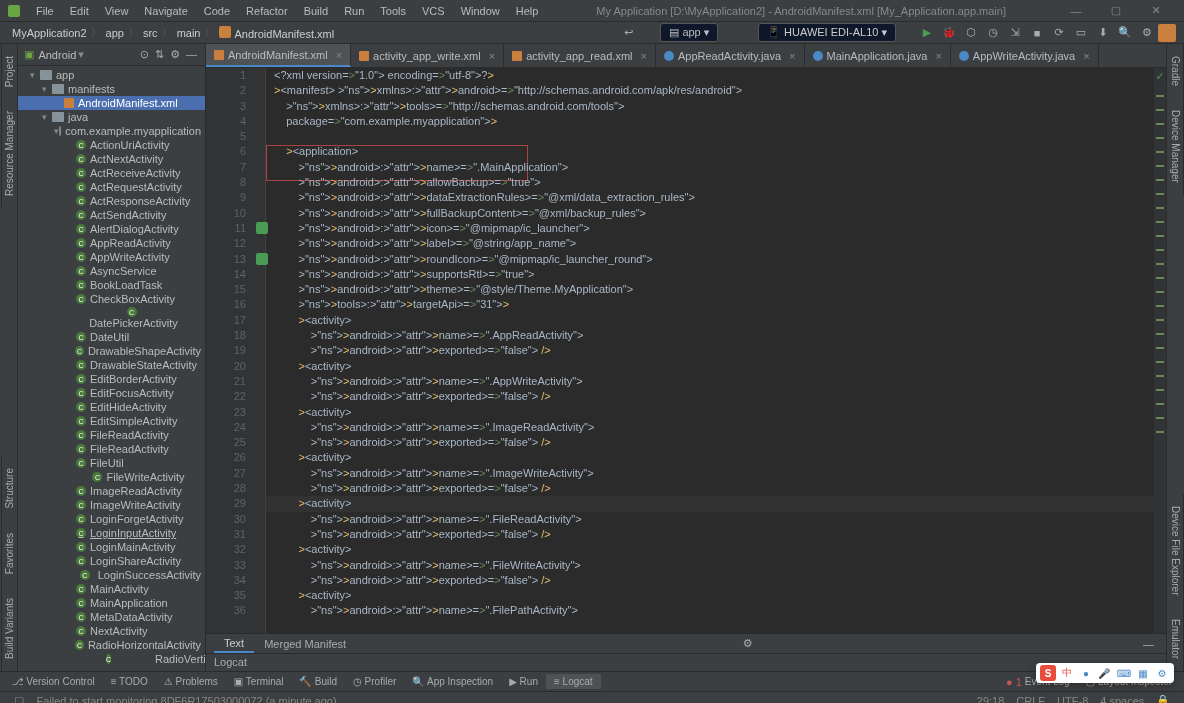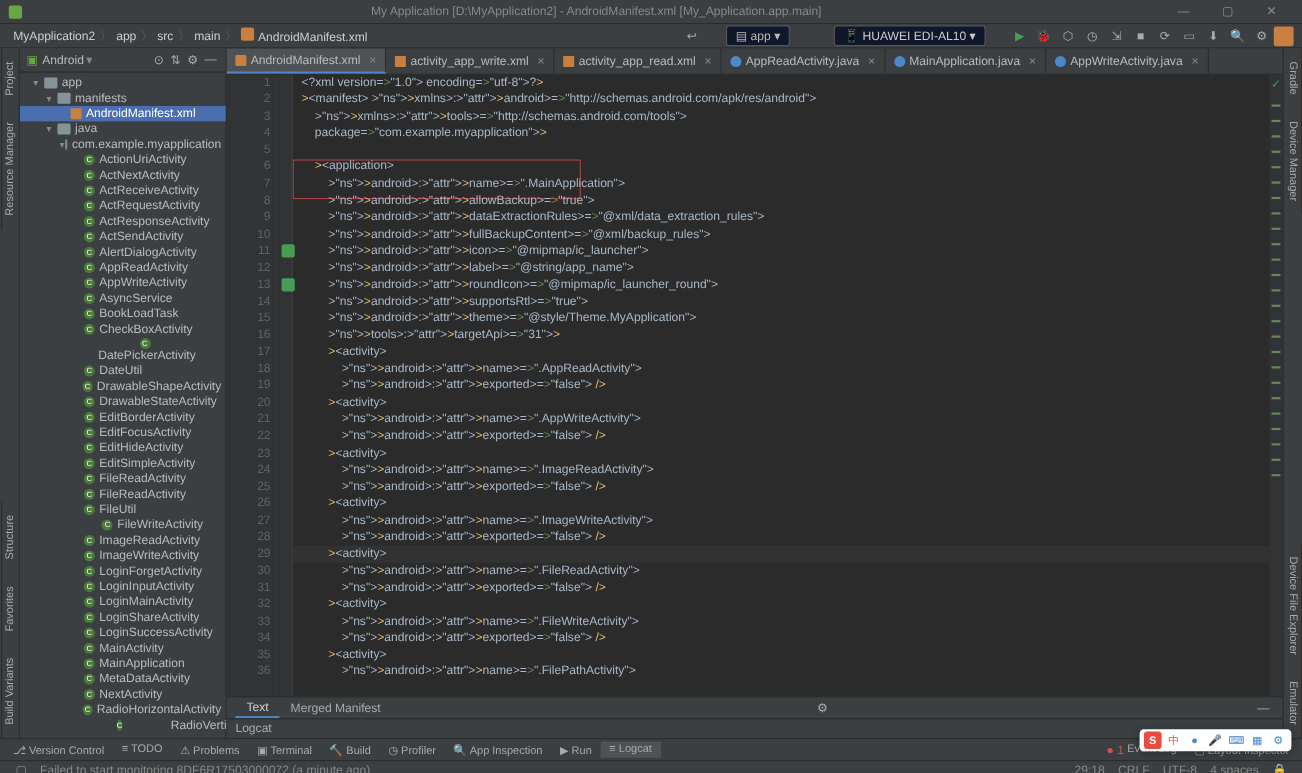--- a/index.html
+++ b/index.html
@@ -77,20 +77,34 @@
 .statusbar span{padding:0 6px}
 .ime-float{position:absolute;right:10px;bottom:20px;background:#fff;border-radius:4px;padding:2px 4px;display:flex;gap:3px;box-shadow:0 2px 8px rgba(0,0,0,0.3)}
 .ime-float span{width:16px;height:16px;display:flex;align-items:center;justify-content:center;font-size:10px}
 .ime-float .s{background:#e74c3c;color:#fff;border-radius:3px;font-weight:bold}
 </style>
 </head>
 <body>
 
 <div class="menubar">
   <div class="logo"></div>
+  <div id="menu-items" style="display: flex;">
+      <div class="item">File</div>
+      <div class="item">Edit</div>
+      <div class="item">View</div>
+      <div class="item">Navigate</div>
+      <div class="item">Code</div>
+      <div class="item">Refactor</div>
+      <div class="item">Build</div>
+      <div class="item">Run</div>
+      <div class="item">Tools</div>
+      <div class="item">VCS</div>
+      <div class="item">Window</div>
+      <div class="item">Help</div>
+    </div>
   <div class="title">My Application [D:\MyApplication2] - AndroidManifest.xml [My_Application.app.main]</div>
   <div class="winbtn">—</div>
   <div class="winbtn">▢</div>
   <div class="winbtn">✕</div>
 </div>
 
 <div class="navbar">
   <div id="crumbs" style="display: flex; align-items: center;">
       <span class="crumb">MyApplication2</span>
       <span class="sep">〉</span>
@@ -300,36 +314,36 @@
         <div class="tree-item" style="padding-left: 48px;">
           <span class="arrow"></span>
           <span class="cls">C</span>
           <span>ImageWriteActivity</span>
         </div>
         <div class="tree-item" style="padding-left: 48px;">
           <span class="arrow"></span>
           <span class="cls">C</span>
           <span>LoginForgetActivity</span>
         </div>
-        <div class="tree-item" style="padding-left: 48px;">
+        <div class="tree-item" style="padding-left: 48px; text-decoration: underline;">
           <span class="arrow"></span>
           <span class="cls">C</span>
           <span>LoginInputActivity</span>
         </div>
         <div class="tree-item" style="padding-left: 48px;">
           <span class="arrow"></span>
           <span class="cls">C</span>
           <span>LoginMainActivity</span>
         </div>
         <div class="tree-item" style="padding-left: 48px;">
           <span class="arrow"></span>
           <span class="cls">C</span>
           <span>LoginShareActivity</span>
         </div>
-        <div class="tree-item" style="padding-left: 48px;">
+        <div class="tree-item" style="padding-left: 48px; justify-content: space-between;">
           <span class="arrow"></span>
           <span class="cls">C</span>
           <span>LoginSuccessActivity</span>
         </div>
         <div class="tree-item" style="padding-left: 48px;">
           <span class="arrow"></span>
           <span class="cls">C</span>
           <span>MainActivity</span>
         </div>
         <div class="tree-item" style="padding-left: 48px;">

